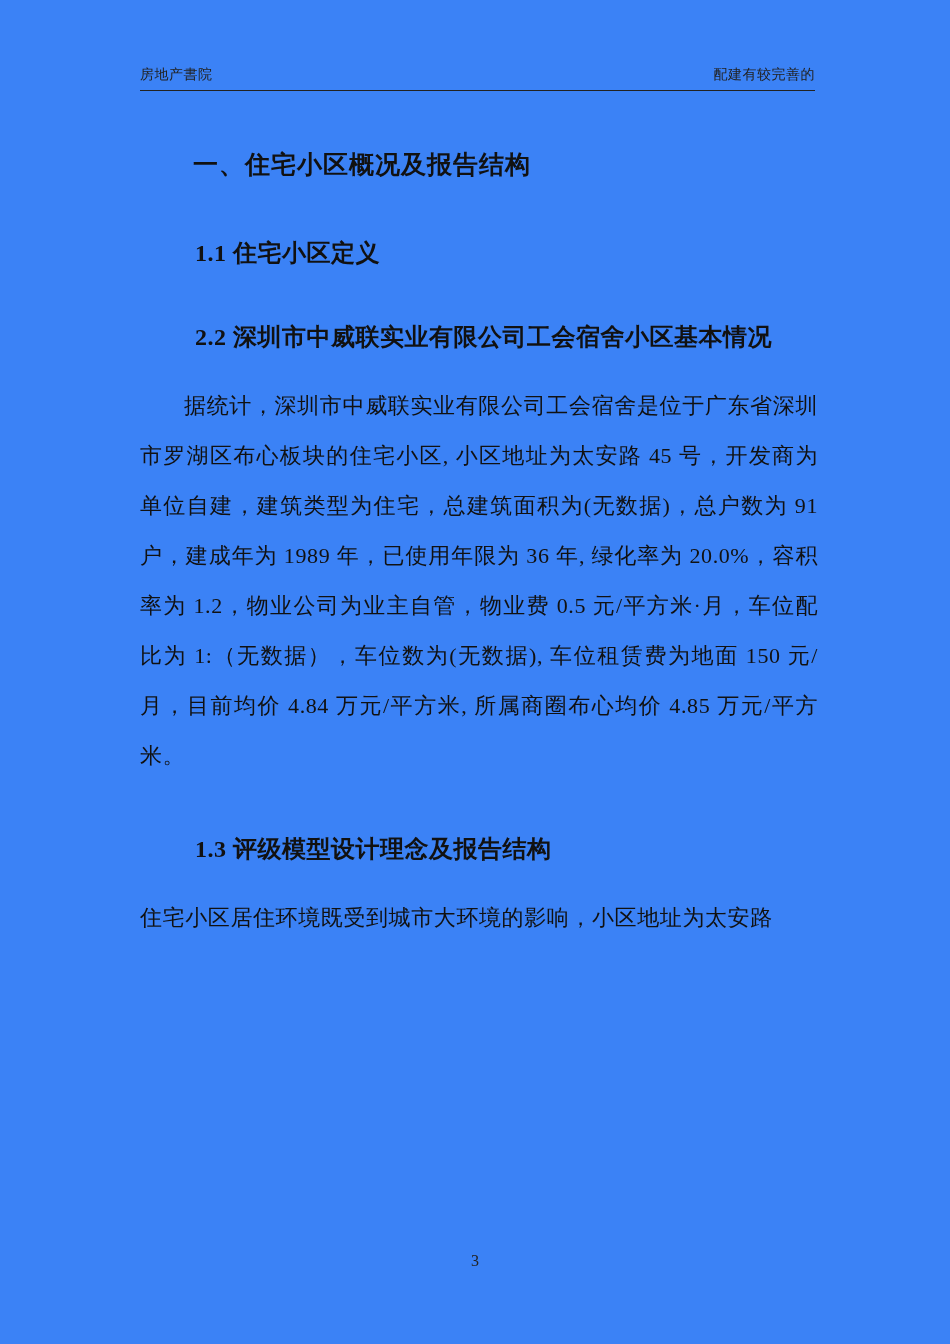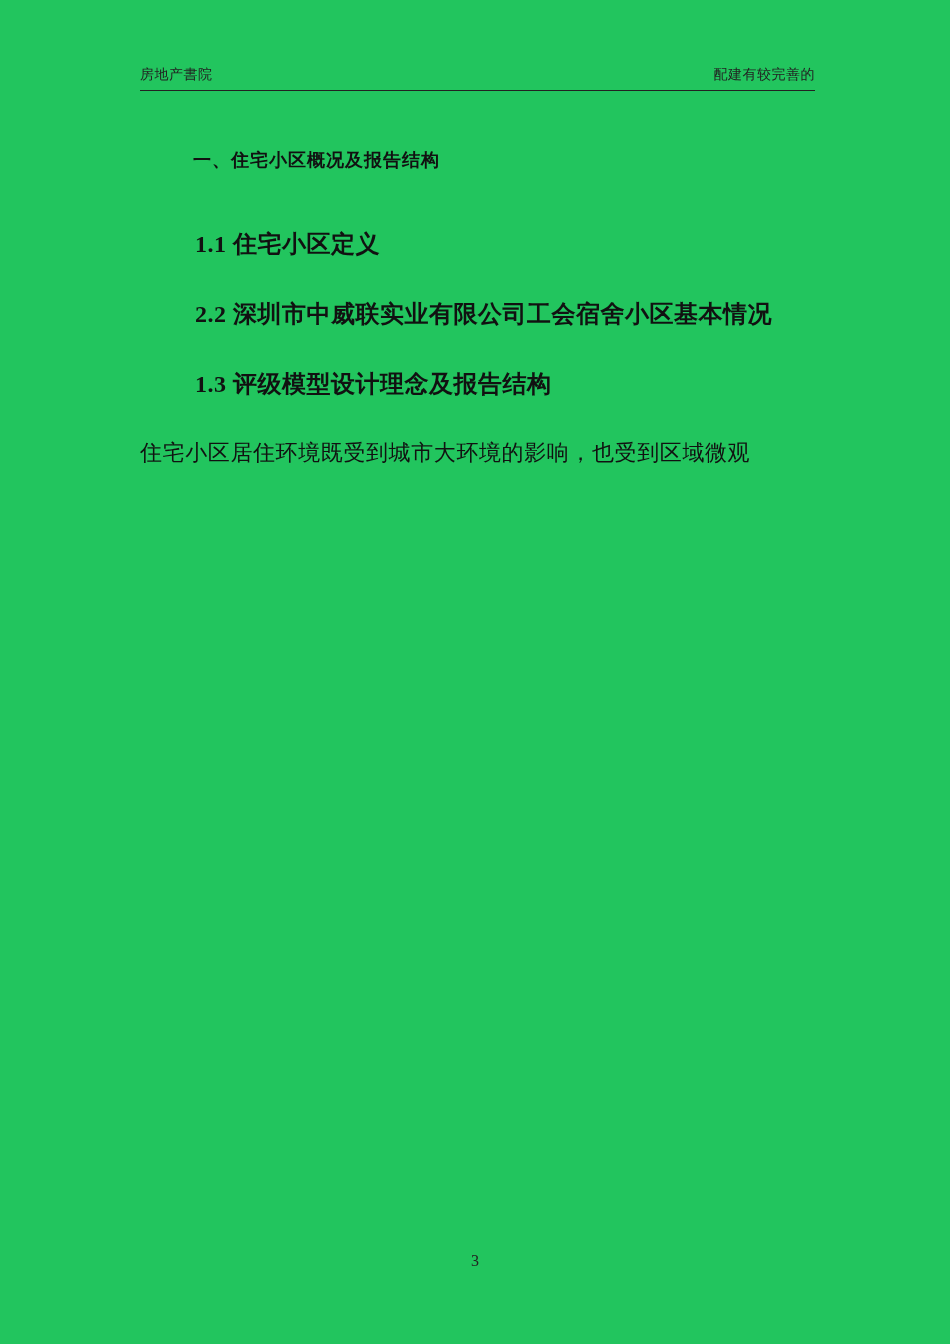--- a/index.html
+++ b/index.html
@@ -6,21 +6,21 @@
 
   html, body {
     background: #ffffff;
     font-family: "Liberation Serif", "DejaVu Serif", serif;
   }
 
   .page {
     position: relative;
     width: 950px;
     height: 1344px;
-    background: #22c55e;
+    background: #3b82f6;
     overflow: hidden;
     color: #1a1a1a;
   }
 
   
   .header {
     position: absolute;
     top: 66px;
     left: 140px;
     right: 135px;
@@ -36,34 +36,34 @@
 
   
   .doc-body {
     position: absolute;
     top: 128px;
     left: 140px;
     width: 678px;
   }
 
   .doc-title {
-    font-size: 18px;
+    font-size: 25px;
     font-weight: bold;
     padding-left: 53px;
     margin-top: 20px;
     margin-bottom: 56px;
     letter-spacing: 1px;
     color: #111111;
   }
 
   .section-heading {
     font-size: 24px;
     font-weight: bold;
     padding-left: 55px;
-    margin-top: 38px;
+    margin-top: 52px;
     margin-bottom: 28px;
     letter-spacing: 0.5px;
     color: #111111;
   }
 
   .paragraph {
     font-size: 22px;
     line-height: 50px;
     text-align: justify;
     text-indent: 2em;
@@ -99,24 +99,25 @@
 
   <div class="doc-body">
 
     <h1 class="doc-title">一、住宅小区概况及报告结构</h1>
 
     <h2 class="section-heading">1.1 住宅小区定义</h2>
 
 
     <h2 class="section-heading">2.2 深圳市中威联实业有限公司工会宿舍小区基本情况</h2>
 
+    <p class="paragraph">据统计，深圳市中威联实业有限公司工会宿舍是位于广东省深圳市罗湖区布心板块的住宅小区, 小区地址为太安路 45 号，开发商为单位自建，建筑类型为住宅，总建筑面积为(无数据)，总户数为 91 户，建成年为 1989 年，已使用年限为 36 年, 绿化率为 20.0%，容积率为 1.2，物业公司为业主自管，物业费 0.5 元/平方米·月，车位配比为 1:（无数据），车位数为(无数据), 车位租赁费为地面 150 元/月，目前均价 4.84 万元/平方米, 所属商圈布心均价 4.85 万元/平方米。</p>
 
     <h2 class="section-heading">1.3 评级模型设计理念及报告结构</h2>
 
-    <p class="paragraph no-indent">住宅小区居住环境既受到城市大环境的影响，也受到区域微观</p>
+    <p class="paragraph no-indent">住宅小区居住环境既受到城市大环境的影响，小区地址为太安路</p>
 
   </div>
 
   <div class="footer">
     <span>3</span>
   </div>
 
 </div>
 
 </body></html>

